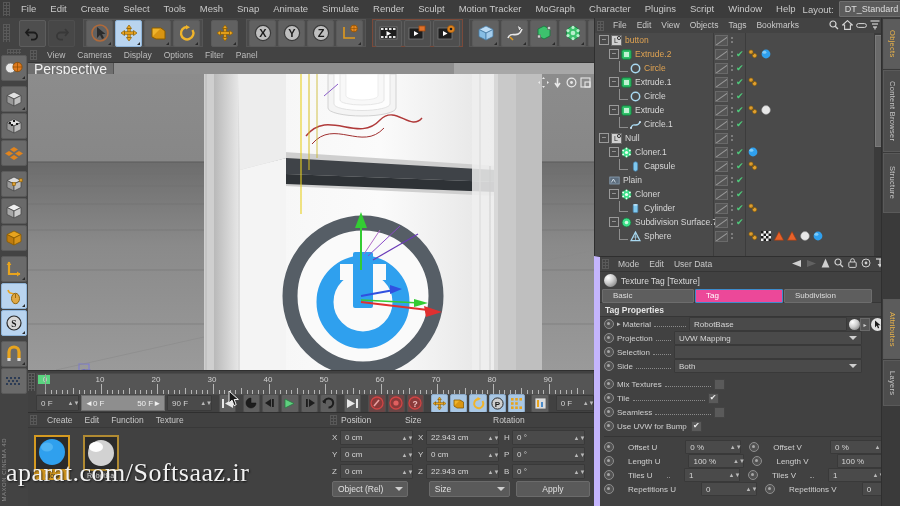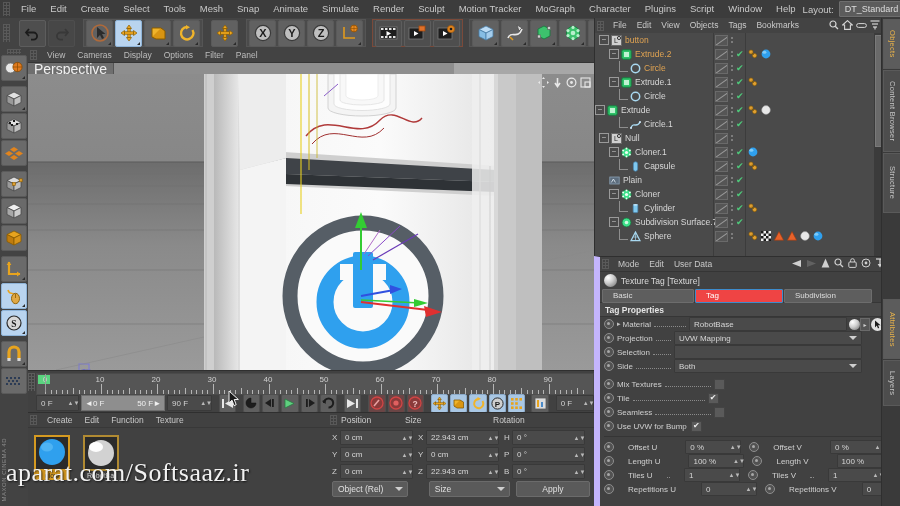--- a/index.html
+++ b/index.html
@@ -147,21 +147,21 @@
          border-left:6px solid #c4b5fd;border-top:1px solid #2f2f2f;}
   #at-menu{height:14px;display:flex;align-items:center;background:#434343;border-bottom:1px solid #353535;}
   #at-menu .mi{font-size:8.5px;padding:0 5px;line-height:14px;}
   #at-menu .icons{margin-left:auto;display:flex;align-items:center;gap:4px;padding-right:3px;}
   #at-title{height:15px;display:flex;align-items:center;gap:4px;padding:1px 4px;font-size:8.5px;color:#dcdcdc;}
   .tagball{width:13px;height:13px;border-radius:50%;
      background:radial-gradient(circle at 32% 28%,#fff 0%,#cfcfcf 40%,#6b6b6b 100%);}
   #at-tabs{display:flex;gap:1px;padding:0 2px;height:13px;}
   .atab{flex:0 0 auto;padding:0 10px;height:12px;line-height:12px;font-size:8px;background:#5e5e5e;
         color:#dedede;border:1px solid #6d6d6d;border-radius:1px;}
-  .atab.sel{background:#ef4444;border-color:#3d8ccd;color:#fff;}
+  .atab.sel{background:#ec4899;border-color:#3d8ccd;color:#fff;}
   #at-section{height:13px;display:flex;align-items:center;padding:0 5px;font-size:8.5px;
       font-weight:bold;color:#e4e4e4;background:#4a4a4a;border-top:1px solid #363636;border-bottom:1px solid #363636;}
   .prow{display:flex;align-items:center;height:14px;padding:0 4px;}
   .radio{width:8px;height:8px;border-radius:50%;border:1px solid #8e8e8e;background:#525252;
          margin-right:3px;flex:0 0 auto;position:relative;}
   .radio:after{content:"";position:absolute;left:1.5px;top:1.5px;width:3px;height:3px;border-radius:50%;background:#a8a8a8;}
   .plabel{font-size:8px;color:#d0d0d0;white-space:nowrap;overflow:hidden;}
   .pdots{flex:1;border-bottom:1px dotted #8a8a8a;margin:0 3px 3px 3px;height:8px;}
   .pfield{background:#4a4a4a;border:1px solid #393939;height:12px;display:flex;align-items:center;
           padding:0 2px 0 4px;color:#d6d6d6;font-size:8px;border-radius:1px;}
@@ -1233,21 +1233,21 @@
             <div class="odots">
               <span class="vis"></span>
               <span class="dot2">
                 <i></i>
                 <i></i>
               </span>
               <span class="chk">✔</span>
             </div>
           </div>
           <div class="orow">
-            <div class="otree" style="">
+            <div class="otree" style="padding-left: 14px;">
               <span class="exp">–</span>
               <span style="display: flex; align-items: center; margin-right: 3px; flex: 0 0 auto;">
                 <svg width="11" height="11" viewBox="0 0 11 11">
                   <rect x="0.8" y="0.8" width="9.4" height="9.4" rx="1.4" fill="#2fc46a" stroke="#1a7a40"></rect>
                   <rect x="3" y="3" width="5" height="5" fill="#bff3d2"></rect>
                 </svg>
               </span>
               <span class="oname">Extrude</span>
             </div>
             <div class="odots">

